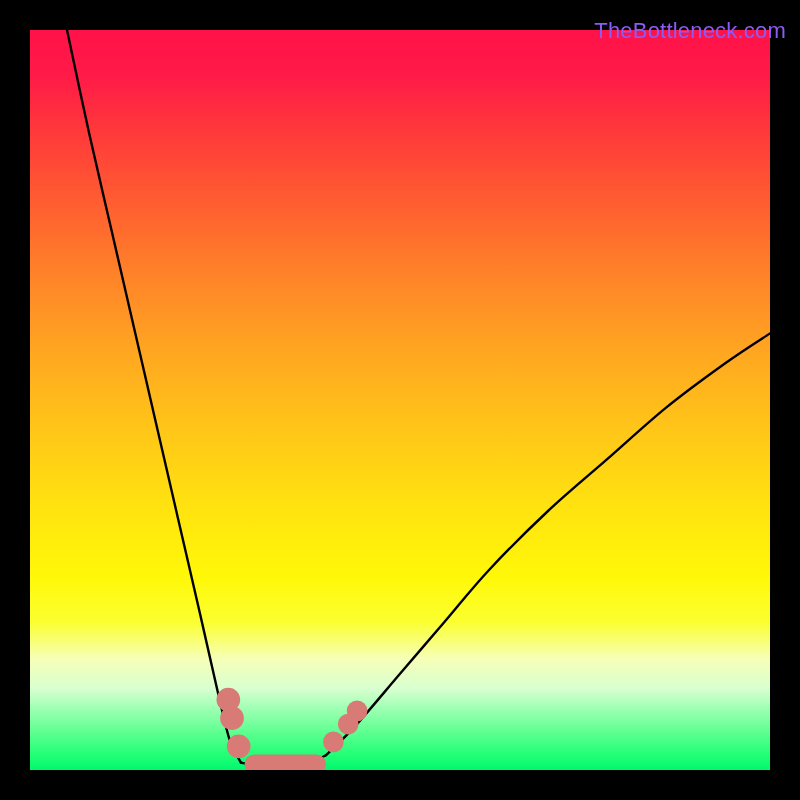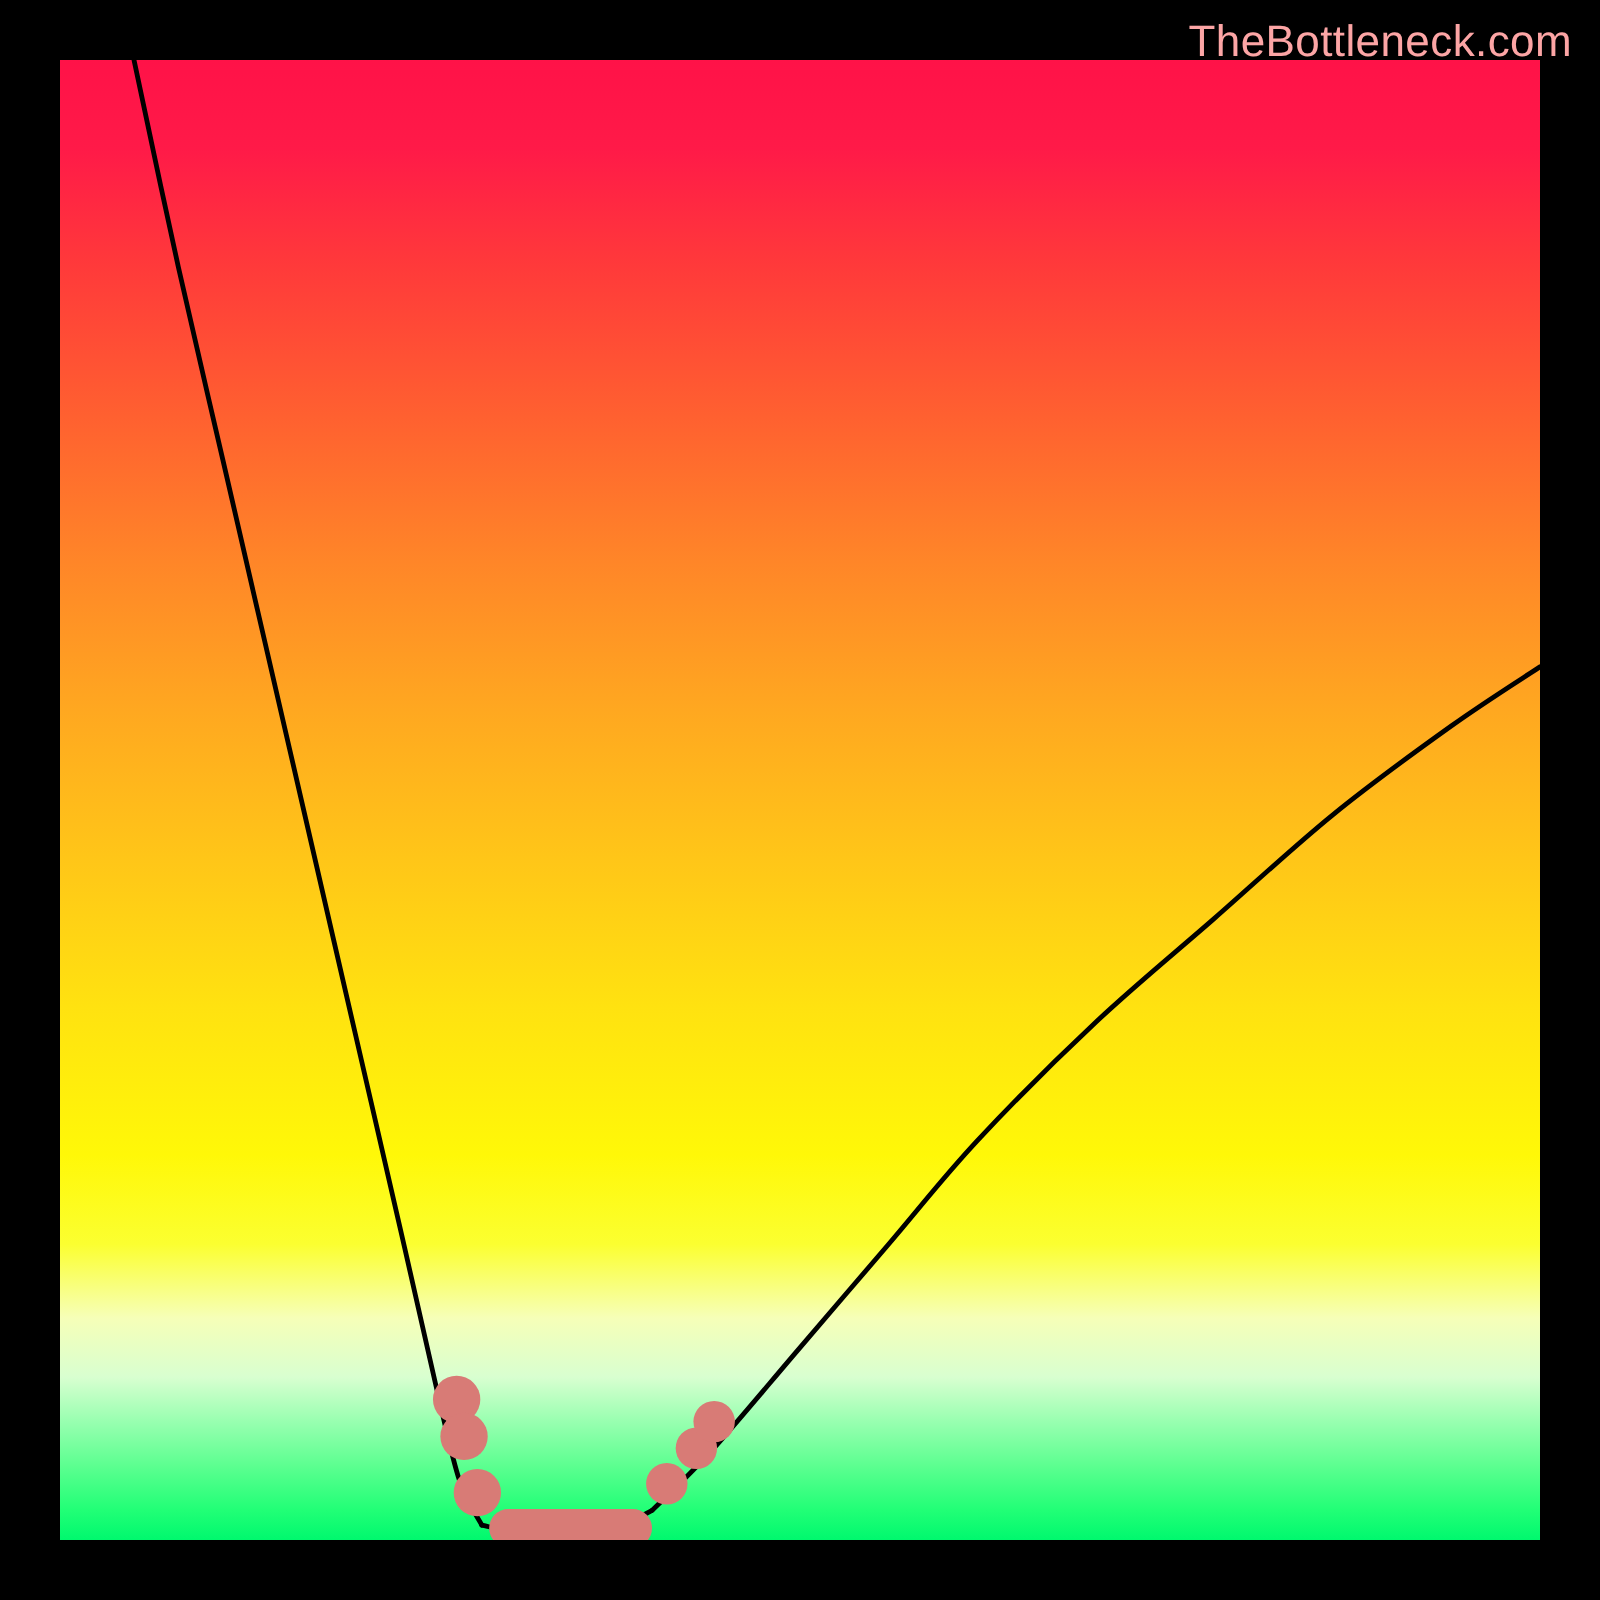--- a/index.html
+++ b/index.html
@@ -48,23 +48,23 @@
       #f6ffb8 85%,
       #d8ffd0 89%,
       #98ffb0 92%,
       #5cff90 95%,
       #21ff76 98%,
       #00f86e 100%
     );
   }
   .watermark {
     position: absolute;
-    top: 8px;
+    top: 18px;
     right: 14px;
-    color: #fca5a5;
+    color: #8b5cf6;
     font-size: 22px;
     font-weight: 500;
     letter-spacing: 0.2px;
   }
   svg.curves {
     position: absolute;
     left: 0;
     top: 0;
     width: 100%;
     height: 100%;

